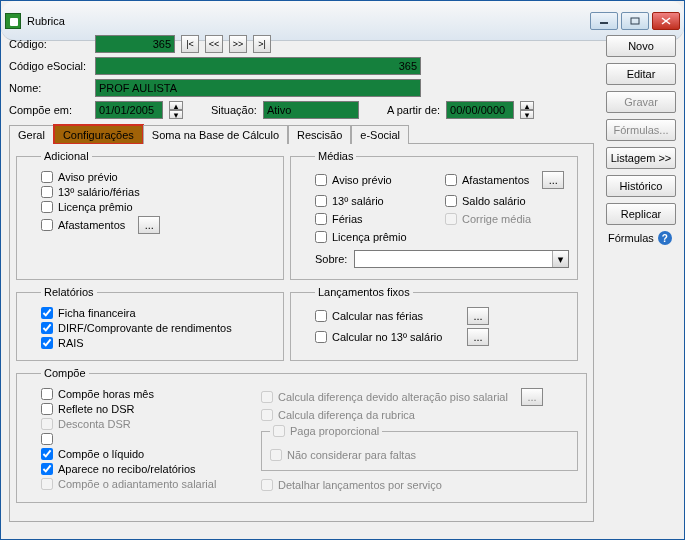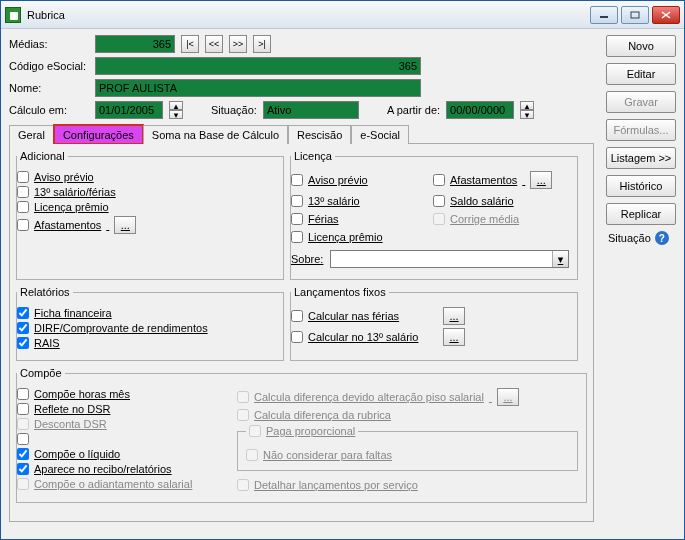--- a/index.html
+++ b/index.html
@@ -1,18 +1,18 @@
 <!DOCTYPE html>
 <html><head>
 <meta charset="utf-8">
 <style>
 * { box-sizing: border-box; font-family: Tahoma, sans-serif; font-size: 11px; }
 body { margin: 0; background: #fff; }
 .window { width: 685px; height: 540px; border: 1px solid #1a5aa0; background: #f0f0f0; position: relative; }
-.titlebar { height: 28px; background: linear-gradient(#f8f8f8, #dce6f0); display: flex; align-items: center; padding: 0 4px; border-bottom: 1px solid #c0c8d0; }
+.titlebar { height: 40px; background: linear-gradient(#f8f8f8, #dce6f0); display: flex; align-items: center; padding: 0 4px; border-bottom: 1px solid #c0c8d0; border-radius: 14px; }
 .titlebar .appicon { width: 16px; height: 16px; background: #2a9030; border: 1px solid #1a6020; margin-right: 6px; position: relative; }
 .titlebar .appicon::after { content: ""; position: absolute; width: 8px; height: 8px; background: #fff; top: 4px; left: 4px; border-radius: 1px; }
 .titlebar .title { color: #000; flex: 1; }
 .winbtns { display: flex; gap: 3px; }
 .winbtn { width: 28px; height: 18px; border: 1px solid #7090b0; border-radius: 2px; background: linear-gradient(#eef4fa,#c8dcec); display: flex; align-items: center; justify-content: center; }
 .winbtn.close { background: linear-gradient(#f08080,#c03020); border-color: #a02010; color: #fff; font-weight: bold; }
 .winbtn svg { display: block; }
 .client { position: absolute; top: 28px; left: 0; right: 0; bottom: 0; }
 .right-panel { position: absolute; top: 6px; right: 8px; width: 70px; display: flex; flex-direction: column; gap: 6px; }
 .btn { height: 22px; border: 1px solid #888; background: linear-gradient(#fefefe,#e4e4e4); display: flex; align-items: center; justify-content: center; cursor: default; border-radius: 2px; padding: 0 4px; white-space: nowrap; }
@@ -20,26 +20,26 @@
 .solucoes { display: flex; align-items: center; gap: 4px; justify-content: flex-start; padding-left: 2px; border: none; background: none; }
 .helpicon { width: 14px; height: 14px; border-radius: 50%; background: #2a72c8; color: #fff; display: flex; align-items: center; justify-content: center; font-weight: bold; font-size: 10px; }
 .main-area { position: absolute; top: 6px; left: 8px; right: 90px; bottom: 8px; }
 .form-row { display: flex; align-items: center; margin-bottom: 4px; gap: 6px; }
 .lbl { width: 80px; }
 .input { border: 1px solid #7a7a7a; background: #15803d; height: 18px; padding: 1px 3px; }
 .input.ro { text-align: right; }
 .spinbtn { width: 18px; border: 1px solid #888; background: linear-gradient(#fefefe,#e0e0e0); height: 18px; display: flex; align-items: center; justify-content: center; font-size: 9px; }
 .tabs { display: flex; margin-top: 6px; border-bottom: 1px solid #aaa; gap: 0; }
 .tab { padding: 3px 8px; border: 1px solid #aaa; border-bottom: none; background: #f0f0f0; margin-bottom: -1px; }
-.tab.active { background: #d946ef; }
+.tab.active { background: #a16207; }
 .tab.highlight { outline: 2px solid #d03020; outline-offset: -1px; }
 .tab-body { border: 1px solid #aaa; border-top: none; padding: 6px; height: 378px; position: relative; background: #f0f0f0; }
-fieldset { border: 1px solid #b0b0b0; margin: 0; padding: 6px 8px 8px 0; background: #f0f0f0; }
+fieldset { border: 1px solid #b0b0b0; margin: 0; padding: 6px 8px 8px 24px; background: #f0f0f0; }
 legend { padding: 0 3px; }
-.chk { display: flex; align-items: center; gap: 5px; margin: 3px 0; text-decoration: underline; }
+.chk { display: flex; align-items: center; gap: 5px; margin: 3px 0; }
 .chk input { width: 12px; height: 12px; margin: 0; }
 .chk.disabled { color: #888; }
 .tinybtn { width: 22px; height: 18px; border: 1px solid #888; background: linear-gradient(#fefefe,#e0e0e0); display: inline-flex; align-items: center; justify-content: center; }
 .layout { display: grid; grid-template-columns: 268px 288px; gap: 6px; }
 .row2 { display: grid; grid-template-columns: 268px 288px; gap: 6px; margin-top: 6px; }
 .opcoes-inner { display: grid; grid-template-columns: 220px 1fr; gap: 0; }
 .combo { border: 1px solid #7a7a7a; background: #fff; height: 18px; width: 150px; display: flex; align-items: center; justify-content: flex-end; }
 .combo .arrow { width: 16px; height: 16px; background: linear-gradient(#fefefe,#d8d8d8); border-left: 1px solid #aaa; display: flex; align-items: center; justify-content: center; }
 fieldset.inner-paga { border: 1px solid #b0b0b0; padding: 6px 8px; margin-top: 4px; }
 </style>
@@ -73,44 +73,44 @@
   <div class="client">
     <div class="right-panel">
       <div class="btn">Novo</div>
       <div class="btn">Editar</div>
       <div class="btn disabled">Gravar</div>
       <div class="btn disabled">Fórmulas...</div>
       <div class="btn">Listagem &gt;&gt;</div>
       <div class="btn">Histórico</div>
       <div class="btn">Replicar</div>
       <div class="solucoes">
-        <span>Situação</span>
+        <span>Fórmulas</span>
         <span class="helpicon">?</span>
       </div>
     </div>
 
     <div class="main-area">
       <div class="form-row">
-        <span class="lbl">Médias:</span>
+        <span class="lbl">Código:</span>
         <input class="input ro" style="width: 80px;" value="365">
         <span class="spinbtn">|&lt;</span>
         <span class="spinbtn">&lt;&lt;</span>
         <span class="spinbtn">&gt;&gt;</span>
         <span class="spinbtn">&gt;|</span>
       </div>
       <div class="form-row">
         <span class="lbl">Código eSocial:</span>
         <input class="input ro" style="width: 326px;" value="365">
       </div>
       <div class="form-row">
         <span class="lbl">Nome:</span>
         <input class="input" style="width: 326px;" value="PROF AULISTA">
       </div>
       <div class="form-row">
-        <span class="lbl">Cálculo em:</span>
+        <span class="lbl">Compõe em:</span>
         <input class="input" style="width: 68px;" value="01/01/2005">
         <div style="display:flex;flex-direction:column">
           <span class="spinbtn" style="height:9px;width:14px">▴</span>
           <span class="spinbtn" style="height:9px;width:14px">▾</span>
         </div>
         <span style="margin-left:22px">Situação:</span>
         <input class="input" style="width: 96px;" value="Ativo">
         <span style="margin-left:22px">A partir de:</span>
         <input class="input" style="width: 68px;" value="00/00/0000">
         <div style="display:flex;flex-direction:column">
@@ -140,21 +140,21 @@
                 <span>13º salário/férias</span>
               </label>
             <label class="chk">
                 <input type="checkbox" style="">
                 <span>Licença prêmio</span>
               </label>
             <div class="chk"><input type="checkbox" style=""><span>Afastamentos</span>&nbsp;<span class="tinybtn">...</span></div>
           </fieldset>
 
           <fieldset>
-            <legend>Licença</legend>
+            <legend>Médias</legend>
             <div style="display:grid;grid-template-columns:1fr 1fr;column-gap:6px">
               <label class="chk">
                   <input type="checkbox" style="">
                   <span>Aviso prévio</span>
                 </label>
               <div class="chk"><input type="checkbox" style=""><span>Afastamentos</span>&nbsp;<span class="tinybtn">...</span></div>
               <label class="chk">
                   <input type="checkbox" style="">
                   <span>13º salário</span>
                 </label>

